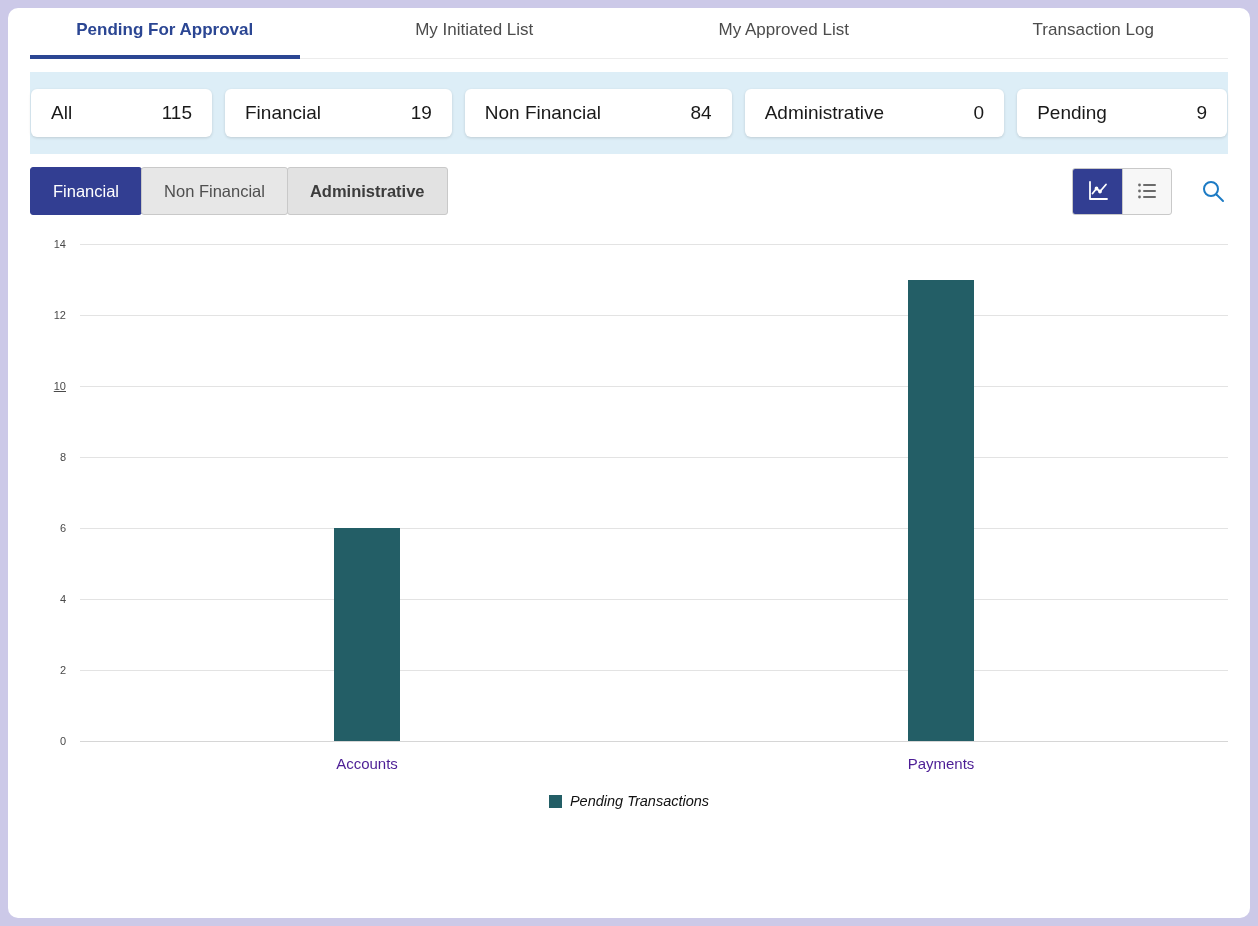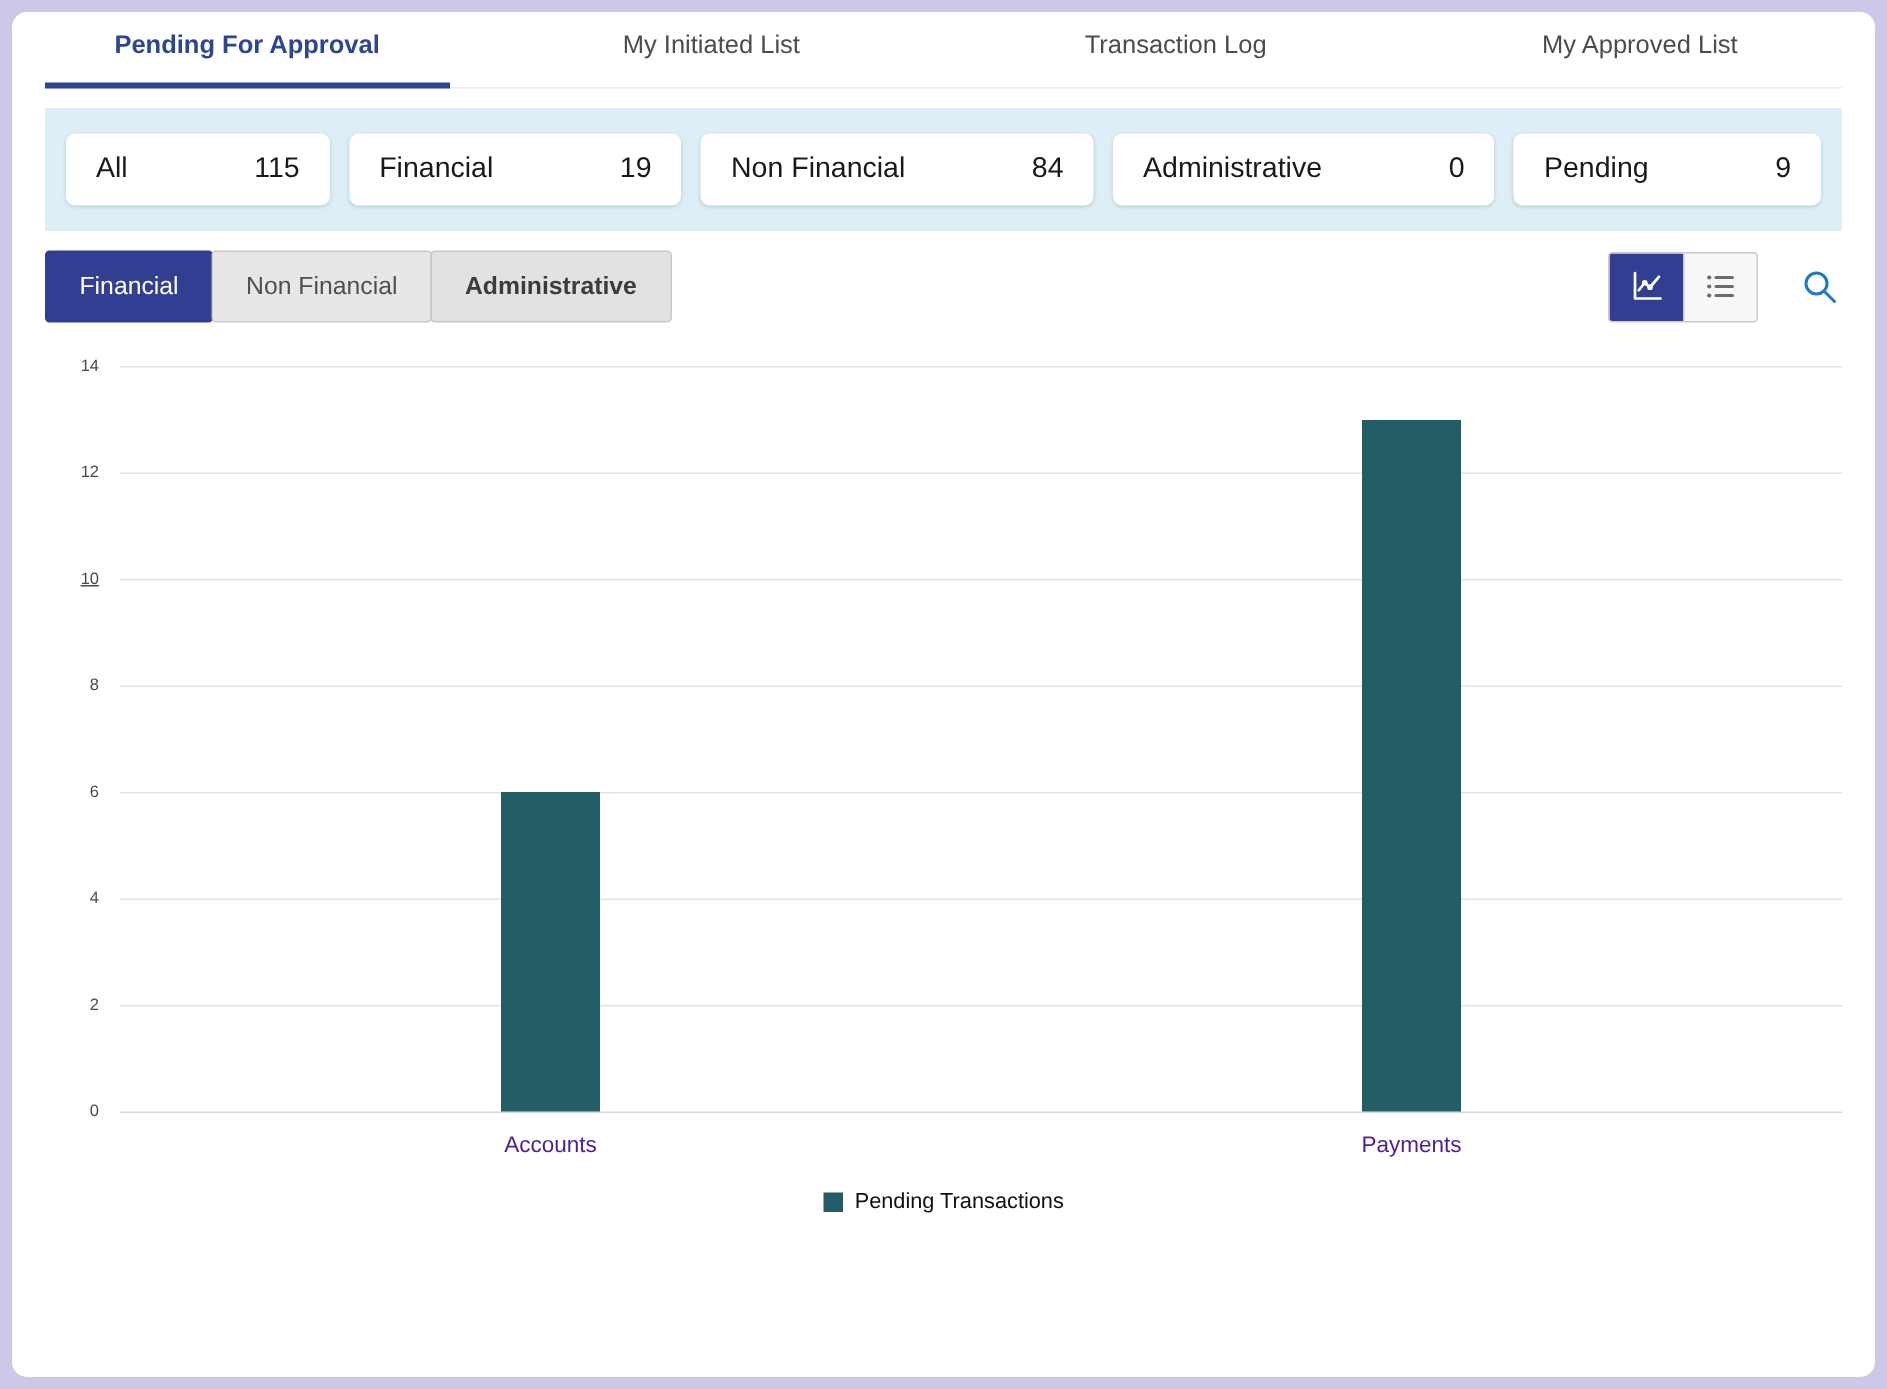--- a/index.html
+++ b/index.html
@@ -25,21 +25,21 @@
     flex:1; text-align:center; padding:12px 0 18px;
     font-size:17px; color:#4c4c4c; cursor:pointer; position:relative;
   }
   .tab.active { color:#2b4693; font-weight:700; }
   .tab.active::after {
     content:""; position:absolute; left:0; right:0; bottom:-1px;
     height:4px; background:#2b4693;
   }
   
   .filter-band {
-    background:#ddeef7; margin-top:13px; padding:17px 14px;
+    background:#ddeef7; margin-top:13px; padding:17px 1px;
     display:flex; gap:13px;
   }
   .pill {
     flex:1 1 auto; background:#ffffff; border-radius:6px;
     padding:13px 20px; display:flex; justify-content:space-between;
     align-items:center; font-size:19px; color:#191919;
     box-shadow:0 1px 3px rgba(0,0,0,.14); cursor:pointer;
   }
   .pill-label { white-space:nowrap; }
   .pill-count { margin-left:24px; }
@@ -84,43 +84,43 @@
   }
   .bar {
     position:absolute; bottom:0; width:66px; cursor:pointer;
   }
   .x-label {
     position:absolute; top:calc(100% + 14px); transform:translateX(-50%);
     font-size:15px; color:#4c1d95; white-space:nowrap;
   }
   .legend {
     margin-top:52px; display:flex; justify-content:center; align-items:center; gap:8px;
-    font-size:14.5px; color:#101010;
+    font-size:14.5px; color:#101010;font-style:italic;
   }
   .legend-swatch { width:13px; height:13px; display:inline-block; }
 </style>
 </head>
 <body>
 
 <div class="frame">
   <div class="card">
 
 
     <div class="tabs">
       <div class="tab active">
         <span>Pending For Approval</span>
       </div>
       <div class="tab">
         <span>My Initiated List</span>
       </div>
       <div class="tab">
+        <span>My Approved List</span>
+      </div>
+      <div class="tab">
         <span>Transaction Log</span>
-      </div>
-      <div class="tab">
-        <span>My Approved List</span>
       </div>
     </div>
 
     <div class="filter-band">
       <div class="pill">
         <span class="pill-label">All</span>
         <span class="pill-count">115</span>
       </div>
       <div class="pill">
         <span class="pill-label">Financial</span>

